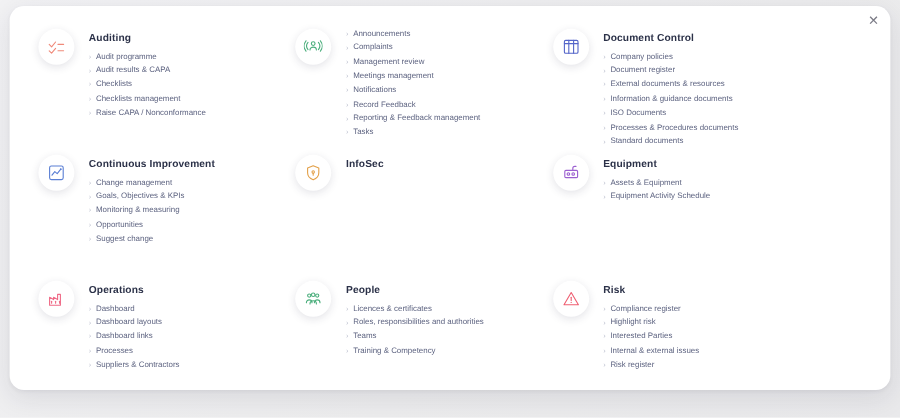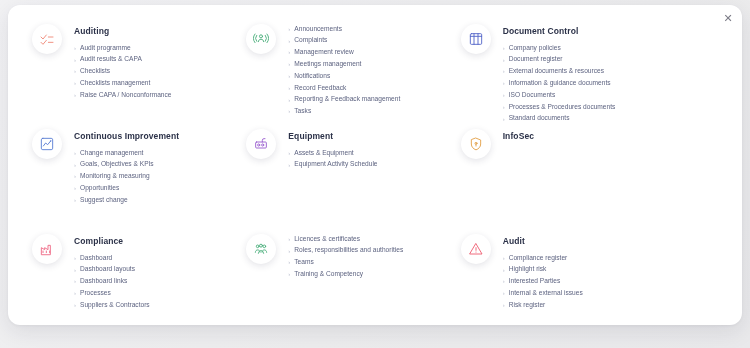--- a/index.html
+++ b/index.html
@@ -275,20 +275,33 @@
               <li>
                 <span class="chev">›</span>
                 <span>Suggest change</span>
               </li>
             </ul>
           </div>
         </div>
         <div class="section">
           <span class="icon-badge">
             <svg width="16" height="16" viewBox="0 0 24 24">
+              <path d="M12 3.2 19 6v6c0 4.3-3 7.3-7 8.8C8 19.3 5 16.3 5 12V6z" stroke="#e3a14a" fill="none" stroke-width="1.4" stroke-linecap="round" stroke-linejoin="round"></path>
+              <circle cx="12" cy="11" r="1.5" stroke="#e3a14a" fill="none" stroke-width="1.4" stroke-linecap="round" stroke-linejoin="round"></circle>
+              <line x1="12" y1="12.5" x2="12" y2="15" stroke="#e3a14a" fill="none" stroke-width="1.4" stroke-linecap="round" stroke-linejoin="round"></line>
+            </svg>
+          </span>
+          <div class="sec-body">
+            <div class="sec-title">InfoSec</div>
+            <ul class="sec-list"></ul>
+          </div>
+        </div>
+        <div class="section">
+          <span class="icon-badge">
+            <svg width="16" height="16" viewBox="0 0 24 24">
               <rect x="4" y="9" width="16" height="9" rx="1.4" stroke="#9b5fd0" fill="none" stroke-width="1.4" stroke-linecap="round" stroke-linejoin="round"></rect>
               <circle cx="8.5" cy="13.5" r="1.6" stroke="#9b5fd0" fill="none" stroke-width="1.4" stroke-linecap="round" stroke-linejoin="round"></circle>
               <circle cx="14.5" cy="13.5" r="1.6" stroke="#9b5fd0" fill="none" stroke-width="1.4" stroke-linecap="round" stroke-linejoin="round"></circle>
               <path d="M14 9V6.5a2.5 2.5 0 0 1 2.5-2.5H18" stroke="#9b5fd0" fill="none" stroke-width="1.4" stroke-linecap="round" stroke-linejoin="round"></path>
             </svg>
           </span>
           <div class="sec-body">
             <div class="sec-title">Equipment</div>
             <ul class="sec-list">
               <li>
@@ -298,41 +311,28 @@
               <li>
                 <span class="chev">›</span>
                 <span>Equipment Activity Schedule</span>
               </li>
             </ul>
           </div>
         </div>
         <div class="section">
           <span class="icon-badge">
             <svg width="16" height="16" viewBox="0 0 24 24">
-              <path d="M12 3.2 19 6v6c0 4.3-3 7.3-7 8.8C8 19.3 5 16.3 5 12V6z" stroke="#e3a14a" fill="none" stroke-width="1.4" stroke-linecap="round" stroke-linejoin="round"></path>
-              <circle cx="12" cy="11" r="1.5" stroke="#e3a14a" fill="none" stroke-width="1.4" stroke-linecap="round" stroke-linejoin="round"></circle>
-              <line x1="12" y1="12.5" x2="12" y2="15" stroke="#e3a14a" fill="none" stroke-width="1.4" stroke-linecap="round" stroke-linejoin="round"></line>
-            </svg>
-          </span>
-          <div class="sec-body">
-            <div class="sec-title">InfoSec</div>
-            <ul class="sec-list"></ul>
-          </div>
-        </div>
-        <div class="section">
-          <span class="icon-badge">
-            <svg width="16" height="16" viewBox="0 0 24 24">
               <path d="M3.5 20V10l5 3V10l5 3V6.5h3.5V20z" stroke="#ef6a86" fill="none" stroke-width="1.4" stroke-linecap="round" stroke-linejoin="round"></path>
               <line x1="6" y1="15" x2="6" y2="17.5" stroke="#ef6a86" fill="none" stroke-width="1.4" stroke-linecap="round" stroke-linejoin="round"></line>
               <line x1="11" y1="15" x2="11" y2="17.5" stroke="#ef6a86" fill="none" stroke-width="1.4" stroke-linecap="round" stroke-linejoin="round"></line>
               <line x1="16" y1="15" x2="16" y2="17.5" stroke="#ef6a86" fill="none" stroke-width="1.4" stroke-linecap="round" stroke-linejoin="round"></line>
             </svg>
           </span>
           <div class="sec-body">
-            <div class="sec-title">Compliance</div>
+            <div class="sec-title">Operations</div>
             <ul class="sec-list">
               <li>
                 <span class="chev">›</span>
                 <span>Dashboard</span>
               </li>
               <li>
                 <span class="chev">›</span>
                 <span>Dashboard layouts</span>
               </li>
               <li>
@@ -355,20 +355,21 @@
             <svg width="16" height="16" viewBox="0 0 24 24">
               <circle cx="7" cy="8" r="2" stroke="#4caf7d" fill="none" stroke-width="1.4" stroke-linecap="round" stroke-linejoin="round"></circle>
               <circle cx="12" cy="7" r="2.2" stroke="#4caf7d" fill="none" stroke-width="1.4" stroke-linecap="round" stroke-linejoin="round"></circle>
               <circle cx="17" cy="8" r="2" stroke="#4caf7d" fill="none" stroke-width="1.4" stroke-linecap="round" stroke-linejoin="round"></circle>
               <path d="M3.5 17c0-2.2 1.6-3.6 3.5-3.6S10.5 14.8 10.5 17" stroke="#4caf7d" fill="none" stroke-width="1.4" stroke-linecap="round" stroke-linejoin="round"></path>
               <path d="M8 18.5c0-2.4 1.8-4 4-4s4 1.6 4 4" stroke="#4caf7d" fill="none" stroke-width="1.4" stroke-linecap="round" stroke-linejoin="round"></path>
               <path d="M13.5 17c0-2.2 1.6-3.6 3.5-3.6s3.5 1.4 3.5 3.6" stroke="#4caf7d" fill="none" stroke-width="1.4" stroke-linecap="round" stroke-linejoin="round"></path>
             </svg>
           </span>
           <div class="sec-body">
+            <div class="sec-title">People</div>
             <ul class="sec-list">
               <li>
                 <span class="chev">›</span>
                 <span>Licences &amp; certificates</span>
               </li>
               <li>
                 <span class="chev">›</span>
                 <span>Roles, responsibilities and authorities</span>
               </li>
               <li>
@@ -384,21 +385,21 @@
         </div>
         <div class="section">
           <span class="icon-badge">
             <svg width="16" height="16" viewBox="0 0 24 24">
               <path d="M12 4.2 21 19.5H3z" stroke="#ef5f72" fill="none" stroke-width="1.4" stroke-linecap="round" stroke-linejoin="round"></path>
               <line x1="12" y1="10" x2="12" y2="14" stroke="#ef5f72" fill="none" stroke-width="1.4" stroke-linecap="round" stroke-linejoin="round"></line>
               <circle cx="12" cy="16.6" r="0.8" fill="#ef5f72" stroke="none"></circle>
             </svg>
           </span>
           <div class="sec-body">
-            <div class="sec-title">Audit</div>
+            <div class="sec-title">Risk</div>
             <ul class="sec-list">
               <li>
                 <span class="chev">›</span>
                 <span>Compliance register</span>
               </li>
               <li>
                 <span class="chev">›</span>
                 <span>Highlight risk</span>
               </li>
               <li>

